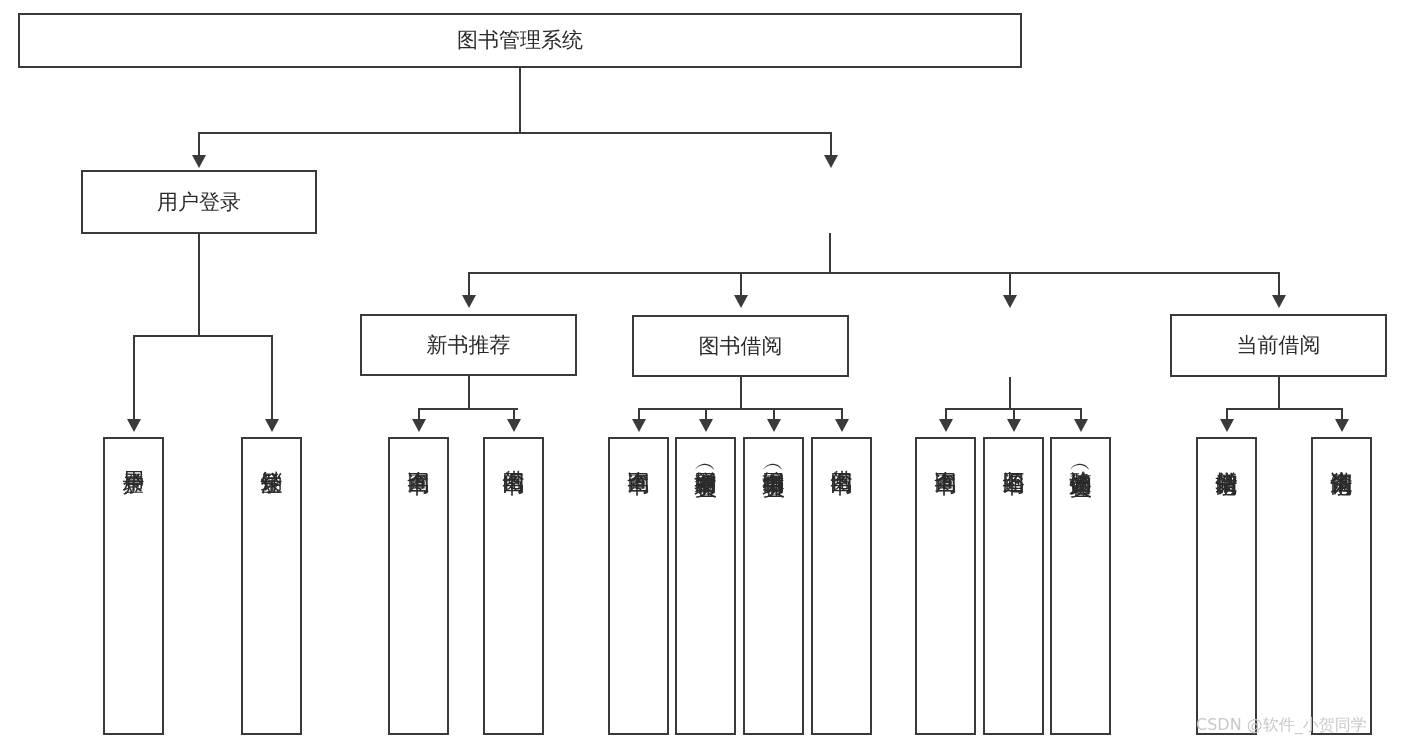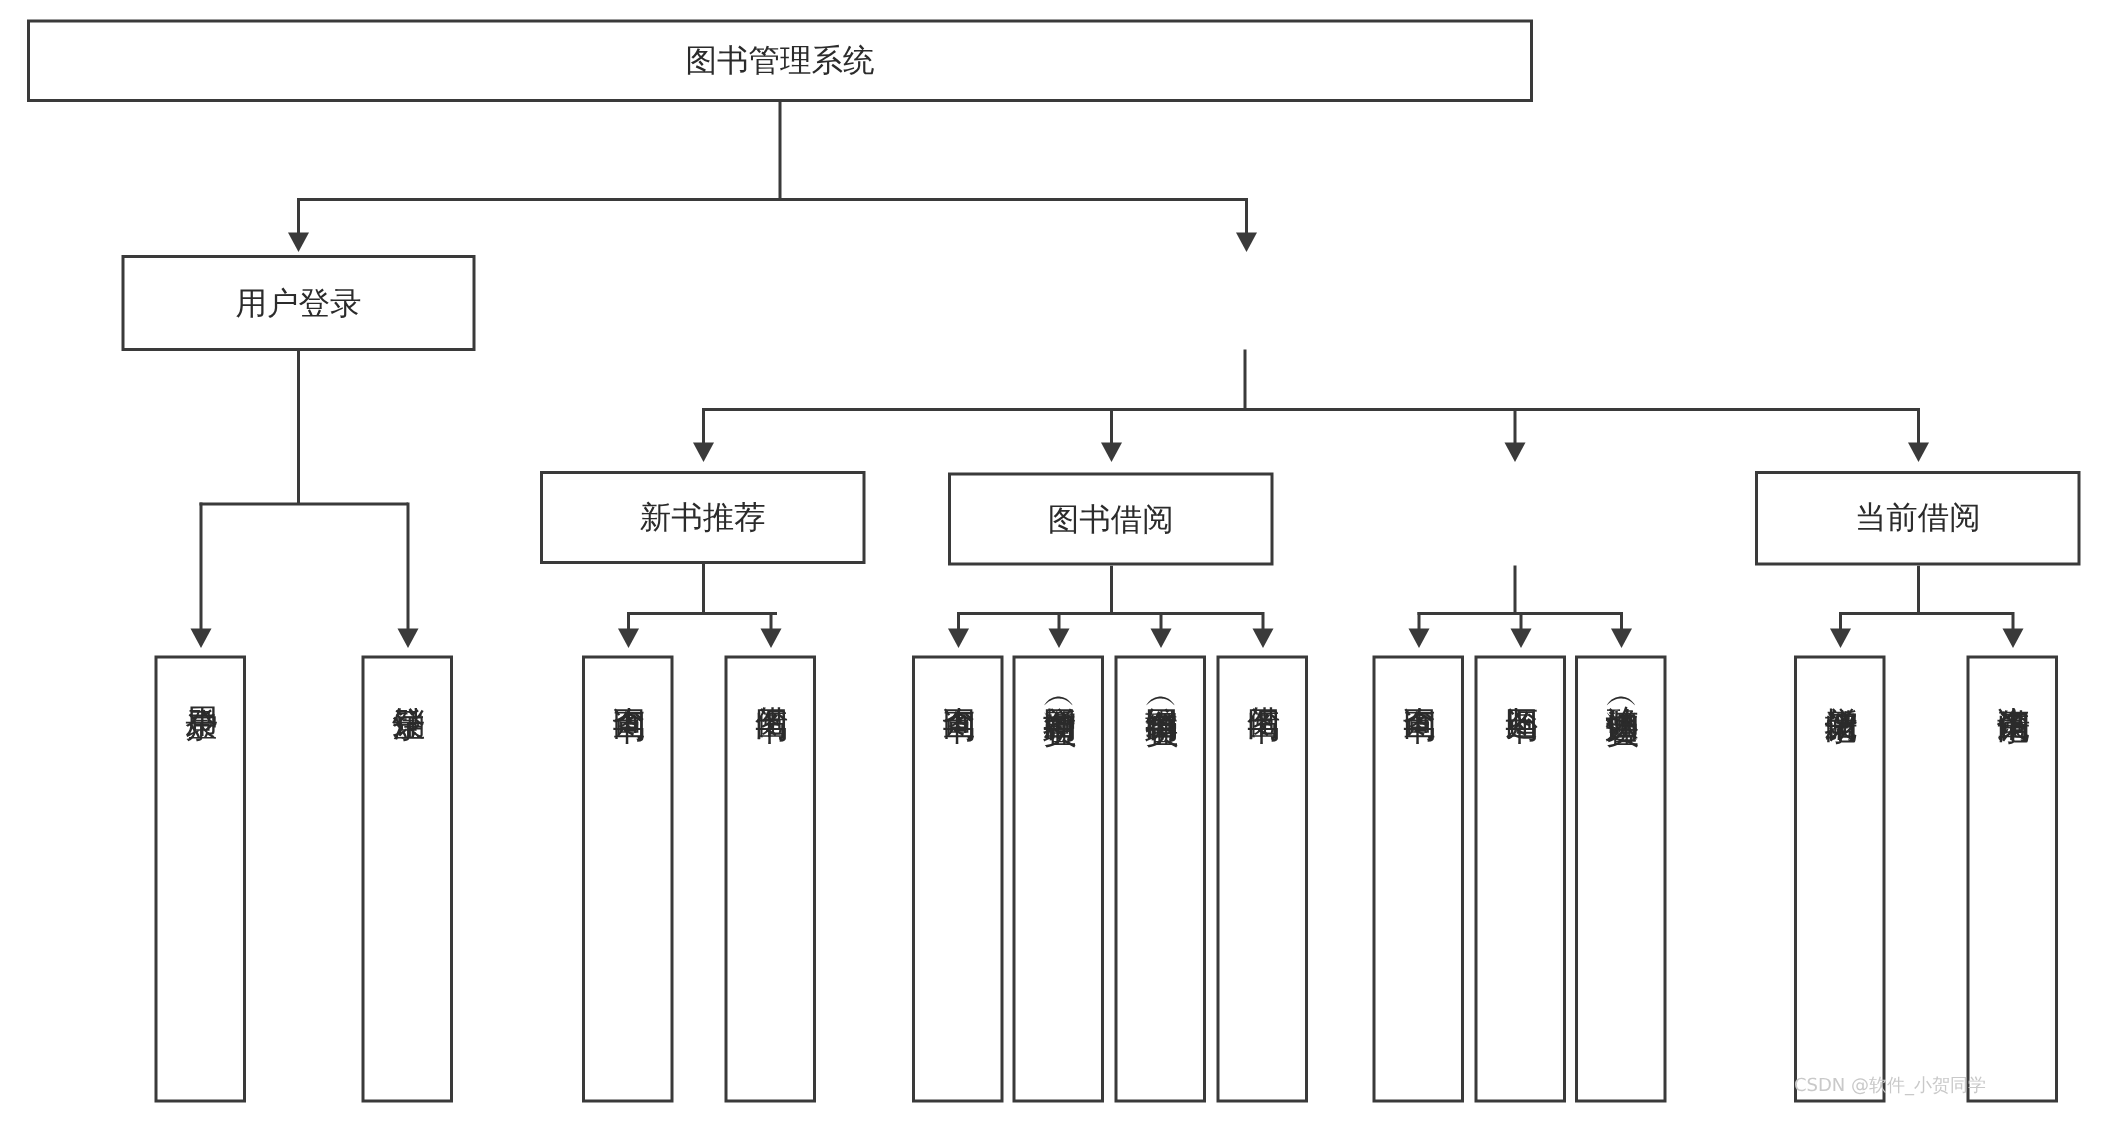--- a/index.html
+++ b/index.html
@@ -48,21 +48,21 @@
     position:absolute;
     width:0;height:0;
     border-left:7px solid transparent;
     border-right:7px solid transparent;
     border-top:13px solid #3a3a3a;
   }
 
   .watermark{
     position:absolute;
     color:#c9c9c9;
-    font-size:12px;
+    font-size:16px;
     white-space:nowrap;
     user-select:none;
   }
 </style>
 </head>
 <body>
 
 <div id="canvas">
 
   <div class="vline" style="left:519px;top:68px;height:65px;"></div>

